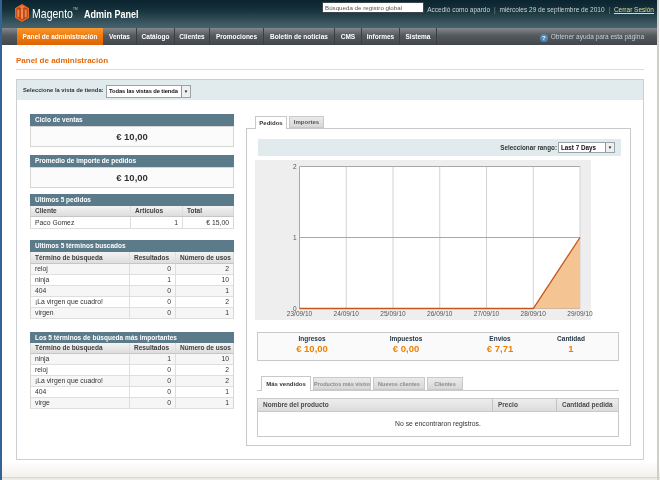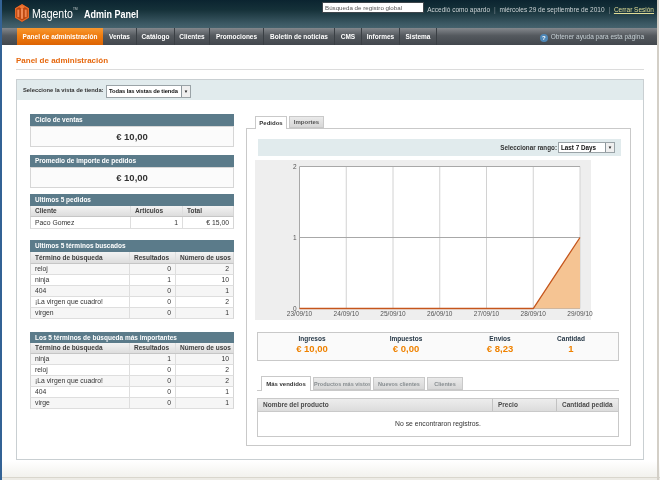--- a/index.html
+++ b/index.html
@@ -244,21 +244,21 @@
 <div class="abs stat" style="left:282px;width:60px;">
       <div class="sl">Ingresos</div>
       <div class="sv">€ 10,00</div>
     </div>
 <div class="abs stat" style="left:376px;width:60px;">
       <div class="sl">Impuestos</div>
       <div class="sv">€ 0,00</div>
     </div>
 <div class="abs stat" style="left:470px;width:60px;">
       <div class="sl">Envios</div>
-      <div class="sv">€ 8,23</div>
+      <div class="sv">€ 7,71</div>
     </div>
 <div class="abs stat" style="left:541px;width:60px;">
       <div class="sl">Cantidad</div>
       <div class="sv">1</div>
     </div>
 
 <div class="abs b2line"></div>
 <div class="abs tab tabon" style="left:261px;top:376px;width:50px;height:15px;line-height:14px;">Más vendidos</div>
 <div class="abs tab taboff" style="left:313px;top:377px;width:58px;height:13px;line-height:12px;color:#878d90;font-size:5.5px;">Productos más vistos</div>
 <div class="abs tab taboff" style="left:373px;top:377px;width:52px;height:13px;line-height:12px;color:#878d90;font-size:5.5px;">Nuevos clientes</div>

